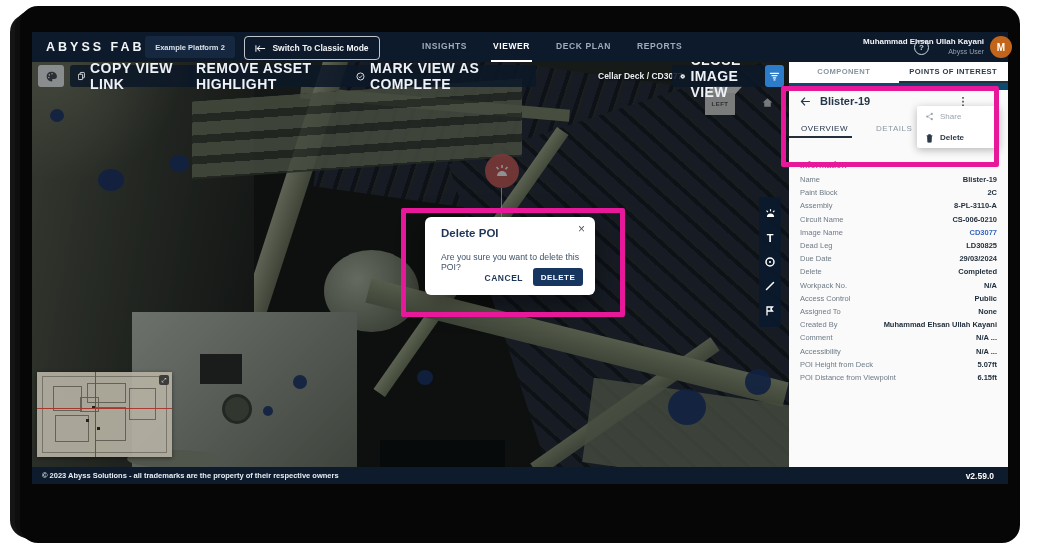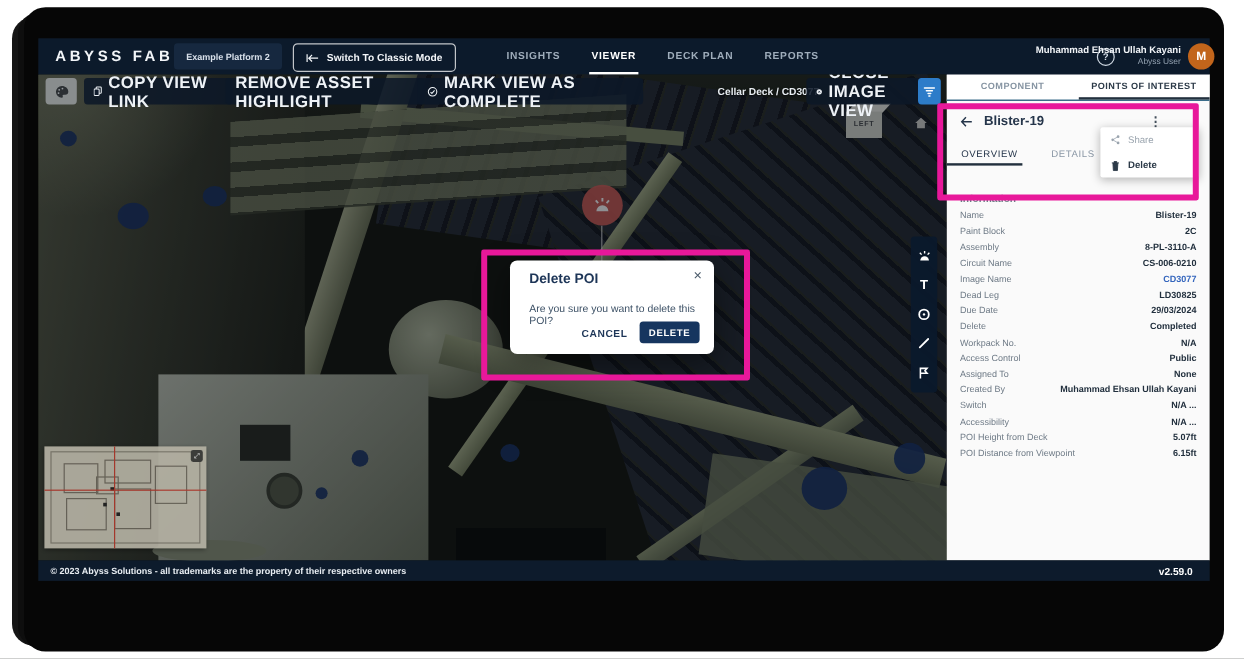--- a/index.html
+++ b/index.html
@@ -96,21 +96,21 @@
   .mm-inner{position:absolute;left:5px;top:4px;right:5px;bottom:4px;border:1px solid #7d7a6e;}
   .mm-box{position:absolute;border:1px solid #6b675c;}
   .mm-h{position:absolute;left:0;right:0;top:42%;height:1px;background:#b03a2e;}
   .mm-v{position:absolute;top:0;bottom:0;left:43%;width:1px;background:#b03a2e;}
   .mm-expand{position:absolute;right:3px;top:3px;width:10px;height:10px;background:#3a3a38;border-radius:2px;
       color:#fff;font-size:6px;display:flex;align-items:center;justify-content:center;}
   .mm-dot{position:absolute;width:3px;height:3px;background:#222;}
 
   
   .panel{left:789px;top:62px;width:219px;height:405px;background:#fafafa;z-index:7;}
-  .panel-tabs{position:absolute;left:0;top:0;width:219px;height:21px;display:flex;border-bottom:1px solid #0c4a6e;background:#fff;}
+  .panel-tabs{position:absolute;left:0;top:0;width:219px;height:21px;display:flex;border-bottom:7px solid #0c4a6e;background:#fff;}
   .panel-tab{flex:1;display:flex;align-items:center;justify-content:center;font-size:7.6px;font-weight:bold;
       letter-spacing:.4px;color:#8795a3;border-bottom:2px solid transparent;}
   .panel-tab.active{color:#2c3a48;border-bottom-color:#22303e;}
   .poi-header{position:absolute;left:0;top:26px;width:219px;height:26px;display:flex;align-items:center;}
   .back-arrow{margin-left:10px;width:13px;height:13px;}
   .poi-title{margin-left:8px;font-size:11px;font-weight:bold;color:#25354a;}
   .kebab{position:absolute;left:166px;top:4px;width:16px;height:18px;color:#44505c;font-size:11px;font-weight:bold;
       display:flex;align-items:center;justify-content:center;}
   .subtabs{position:absolute;left:0;top:55px;width:219px;height:22px;display:flex;gap:28px;padding-left:12px;}
   .subtab{display:flex;align-items:center;font-size:8px;font-weight:normal;letter-spacing:.5px;color:#8a97a5;}
@@ -378,21 +378,21 @@
           <span class="info-label">Assigned To</span>
           <span class="info-value">None</span>
         </div>
 
         <div class="info-row">
           <span class="info-label">Created By</span>
           <span class="info-value">Muhammad Ehsan Ullah Kayani</span>
         </div>
 
         <div class="info-row">
-          <span class="info-label">Switch</span>
+          <span class="info-label">Comment</span>
           <span class="info-value">N/A ...</span>
         </div>
 
         <div class="info-row">
           <span class="info-label">Accessibility</span>
           <span class="info-value">N/A ...</span>
         </div>
 
         <div class="info-row">
           <span class="info-label">POI Height from Deck</span>

